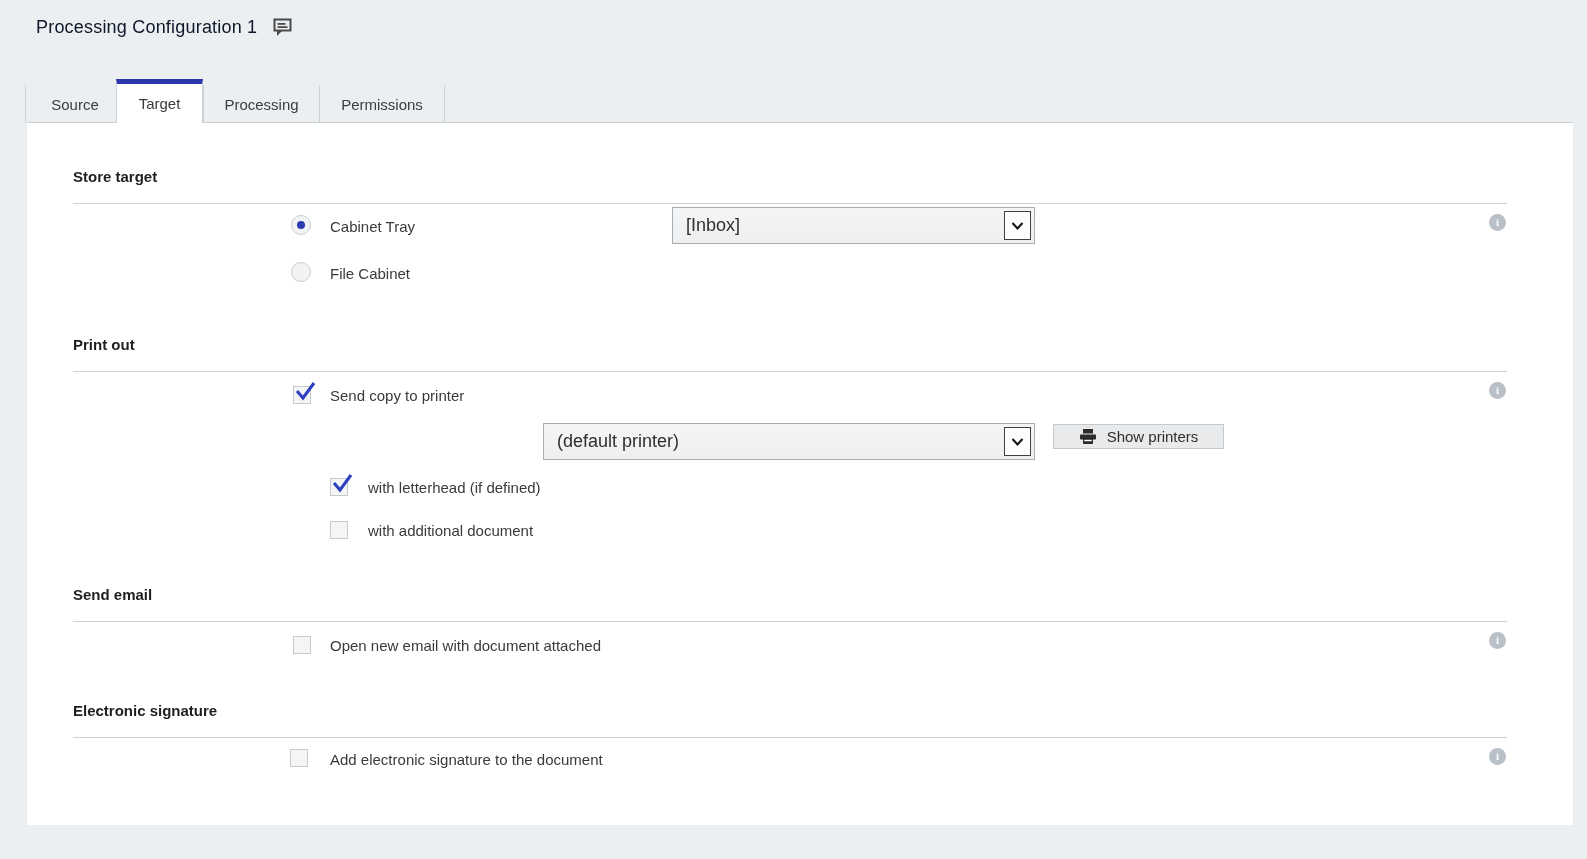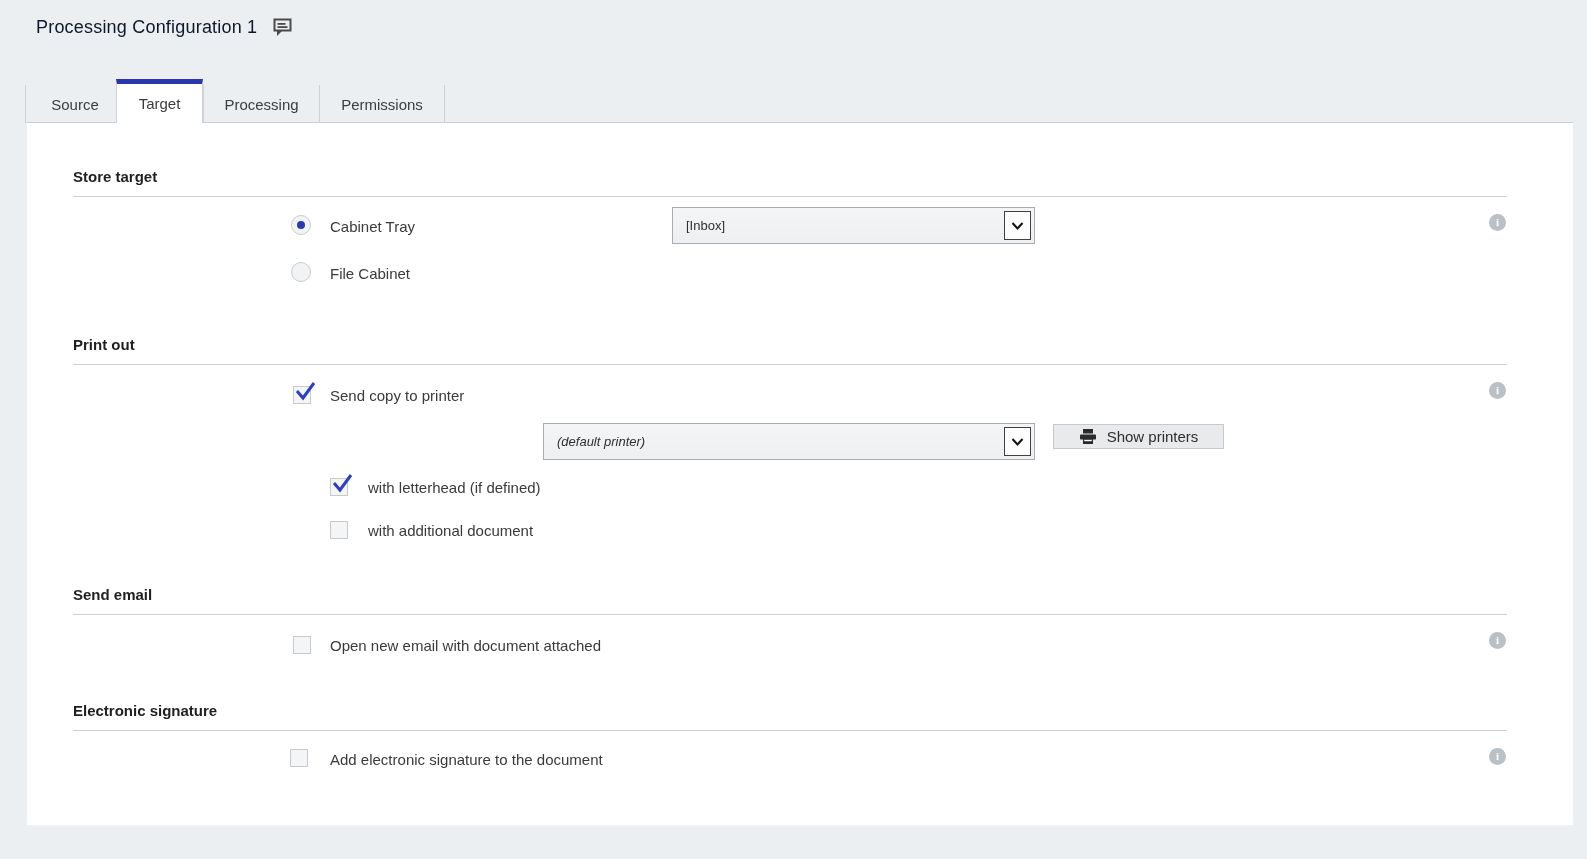--- a/index.html
+++ b/index.html
@@ -21,21 +21,21 @@
   .tab-processing { width:116px; }
   .tab-permissions { width:126px; }
   .tab.active { height:44px; background:#ffffff; border-top:5px solid #2a36ab;
                 border-left:1px solid #ccd3d7; border-right:1px solid #ccd3d7; }
 
   
   .panel { position:absolute; left:27px; top:122px; width:1546px; height:703px;
            background:#ffffff; border-top:1px solid #c9d0d4; }
 
   .section-heading { position:absolute; left:46px; width:1434px; font-size:15px; font-weight:bold;
-                     color:#1f1f1f; line-height:18px; padding-bottom:10px; border-bottom:1px solid #ccd1d5; }
+                     color:#1f1f1f; line-height:18px; padding-bottom:17px; border-bottom:1px solid #ccd1d5; }
   .h-store { top:45px; }
   .h-print { top:213px; }
   .h-email { top:463px; }
   .h-sig   { top:579px; }
 
   .label { position:absolute; font-size:15px; color:#3a3a3a; white-space:nowrap; }
 
   
   .radio { position:absolute; width:20px; height:20px; border-radius:50%;
            background:#f1f3f4; border:1px solid #c9cdd0; }
@@ -44,21 +44,21 @@
   .radio.selected .dot { display:block; }
 
   
   .checkbox { position:absolute; width:18px; height:18px; background:#f4f5f6; border:1px solid #c6cacc; }
   .checkbox .check { display:none; position:absolute; left:1px; top:-6px; width:21px; height:21px; }
   .checkbox.checked .check { display:block; }
 
   
   .select { position:absolute; height:37px; background:linear-gradient(#f4f5f6,#edeff0);
             border:1px solid #a8adb1; display:flex; align-items:center; cursor:default; }
-  .select .value { font-size:13px; color:#2f2f2f; padding-left:13px; }
+  .select .value { font-size:18px; color:#2f2f2f; padding-left:13px; }
   .select .chevron-box { position:absolute; top:3px; bottom:3px; right:3px; width:27px;
             background:#fdfdfd; border:1px solid #404040; display:flex; align-items:center; justify-content:center; }
 
   
   .btn { position:absolute; height:25px; background:#e9eaeb; border:1px solid #c5c9cc;
          display:flex; align-items:center; justify-content:center; gap:10px;
          font-size:15px; color:#2e2e2e; cursor:default; }
 
   
   .info-icon { position:absolute; width:17px; height:17px; border-radius:50%; background:#b9c0c7;
@@ -117,21 +117,21 @@
     <div class="section-heading h-print">Print out</div>
 
     <span class="checkbox checked" style="left:266px; top:263px;">
       <svg class="check" viewBox="0 0 21 21">
           <path d="M2 10 L8 17 L19 2" fill="none" stroke="#2e3fc0" stroke-width="3"></path>
         </svg>
     </span>
     <span class="label" style="left:303px; top:264px;">Send copy to printer</span>
     <span class="info-icon" style="left:1462px; top:259px;"></span>
 
-    <div class="select" style="left:516px; top:300px; width:492px;font-style:italic;">
+    <div class="select" style="left:516px; top:300px; width:492px;">
       <span class="value">(default printer)</span>
       <span class="chevron-box">
         <svg width="13" height="8" viewBox="0 0 13 8">
             <path d="M1.5 1 L6.5 6.5 L11.5 1" fill="none" stroke="#111111" stroke-width="2"></path>
           </svg>
       </span>
     </div>
 
     <div class="btn" style="left:1026px; top:301px; width:171px;">
       <span style="display:inline-flex;">

